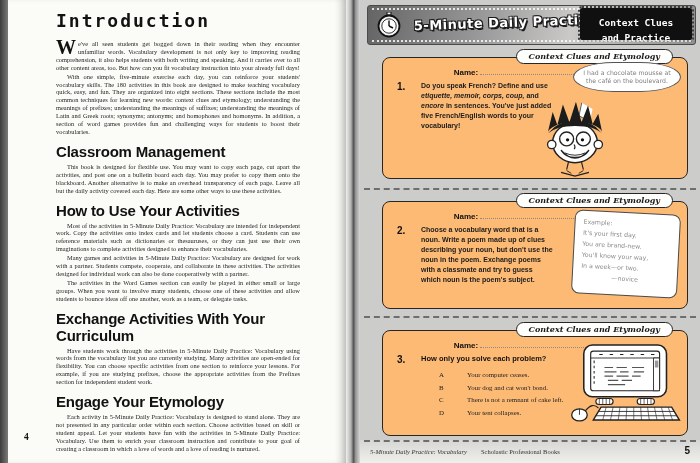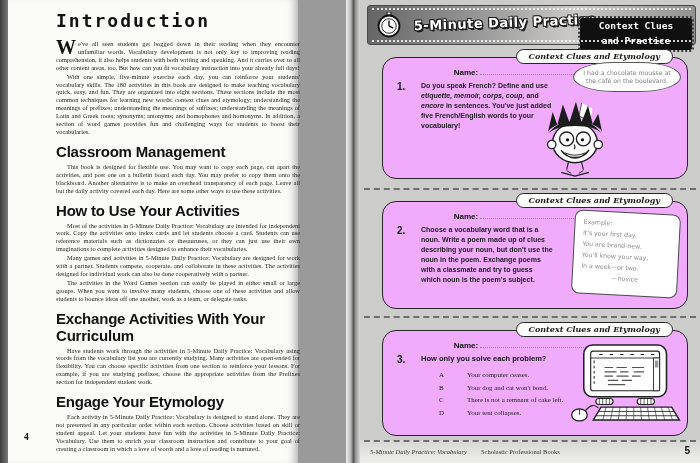--- a/index.html
+++ b/index.html
@@ -6,21 +6,21 @@
   .spread { position:relative; width:700px; height:463px; background:#9a9a9a; overflow:hidden;
             font-family:"Liberation Serif", serif; }
 
   
   .left-strip { position:absolute; left:0; top:0; width:8px; height:463px;
                 background:linear-gradient(90deg,#3c3c3c,#7a7a7a); }
   .gutter { position:absolute; left:346px; top:0; width:14px; height:463px;
             background:linear-gradient(90deg,#f0f0ee, #b5b5b5 35%, #4f4f4f 55%, #8d8d8d 65%, #d8d8d6); }
 
   
-  .left-page { position:absolute; left:8px; top:0; width:290px; height:463px; background:#fbfbf8;
+  .left-page { position:absolute; left:8px; top:0; width:338px; height:463px; background:#fbfbf8;
                box-shadow:inset -8px 0 10px -6px rgba(0,0,0,.35); }
   .lp-content { position:absolute; left:48px; top:10px; width:244px; color:#1d1d1d; }
   .lp-title { font-family:"DejaVu Sans Mono", monospace; font-weight:bold; font-size:18px;
               letter-spacing:2px; color:#121212; margin-bottom:9px; }
   .lp-body p { margin:0 0 1px; font-size:6.4px; line-height:7.9px; text-align:justify; color:#262626; }
   .lp-body p.indent { text-indent:11px; }
   .dropcap { float:left; font-weight:bold; font-size:20px; line-height:15px; padding-right:2px; color:#111; }
   .lp-h { font-family:"Liberation Sans", sans-serif; font-weight:700; font-size:15px;
           color:#111; margin:7px 0 3px; letter-spacing:-0.2px; }
   .lp-pagenum { position:absolute; left:16px; top:432px; font-weight:bold; font-size:9.5px; color:#111; }
@@ -36,31 +36,31 @@
             border:1px solid #4a4a4a; }
   .banner::before { content:""; position:absolute; left:4px; right:4px; top:2px;
                     border-top:2px dotted rgba(255,255,255,.8); }
   .banner::after  { content:""; position:absolute; left:4px; right:4px; bottom:2px;
                     border-top:2px dotted rgba(255,255,255,.8); }
   .clock-icon { position:absolute; left:8px; top:6px; width:26px; height:26px; }
   .banner-title { position:absolute; left:42px; top:9px; width:190px; text-align:center;
                   font-family:"DejaVu Sans", sans-serif; font-weight:bold; font-size:13px; color:#fff;
                   letter-spacing:.5px; transform:rotate(-2deg); white-space:nowrap;
                   text-shadow:1px 1px 0 #1c1c1c,-1px 1px 0 #1c1c1c,1px -1px 0 #1c1c1c,-1px -1px 0 #1c1c1c,1.5px 2px 0 #1c1c1c; }
-  .topic-box { position:absolute; right:3px; top:12px; width:112px; height:32px; background:#101010;
+  .topic-box { position:absolute; right:3px; top:2px; width:112px; height:32px; background:#101010;
                border-radius:2px; outline:2px dotted #3c3c3c; text-align:center; color:#fff;
                font-family:"DejaVu Sans Mono", monospace; font-weight:bold; font-size:9.5px; line-height:15px;
-               padding-top:0; box-sizing:border-box; }
+               padding-top:7px; box-sizing:border-box; }
 
   
   .cut-line { position:absolute; left:4px; width:332px; border-top:2px dashed #6e6e6e; }
 
   
-  .activity-box { position:absolute; left:22px; width:306px; background:#f0abfc;
-                  border:1.6px solid #262626; border-radius:14px; box-sizing:border-box; }
+  .activity-box { position:absolute; left:22px; width:306px; background:#fdba74;
+                  border:1.6px solid #262626; border-radius:8px; box-sizing:border-box; }
   .tab { position:absolute; top:-9px; right:14px; background:#fefefd; border:1.5px solid #262626;
          border-radius:9px; padding:1px 12px 2px; white-space:nowrap;
          font-family:"DejaVu Serif", serif; font-style:italic; font-weight:bold; font-size:8px; color:#1a1a1a; }
   .name-row { margin:9px 0 4px 14px; font-family:"Liberation Sans", sans-serif; font-weight:bold;
               font-size:8px; color:#111;text-align:center; }
   .name-dots { display:inline-block; width:150px; height:7px; border-bottom:1.5px dotted #8a8a8a; }
   .act-row { display:flex; margin:3px 0 0 14px; }
   .act-num { width:24px; font-family:"Liberation Sans", sans-serif; font-weight:bold; font-size:10px; color:#111; }
   .act-text { width:138px; font-family:"Liberation Sans", sans-serif; font-weight:bold;
               font-size:7px; line-height:10px; color:#1b1b1b; }

